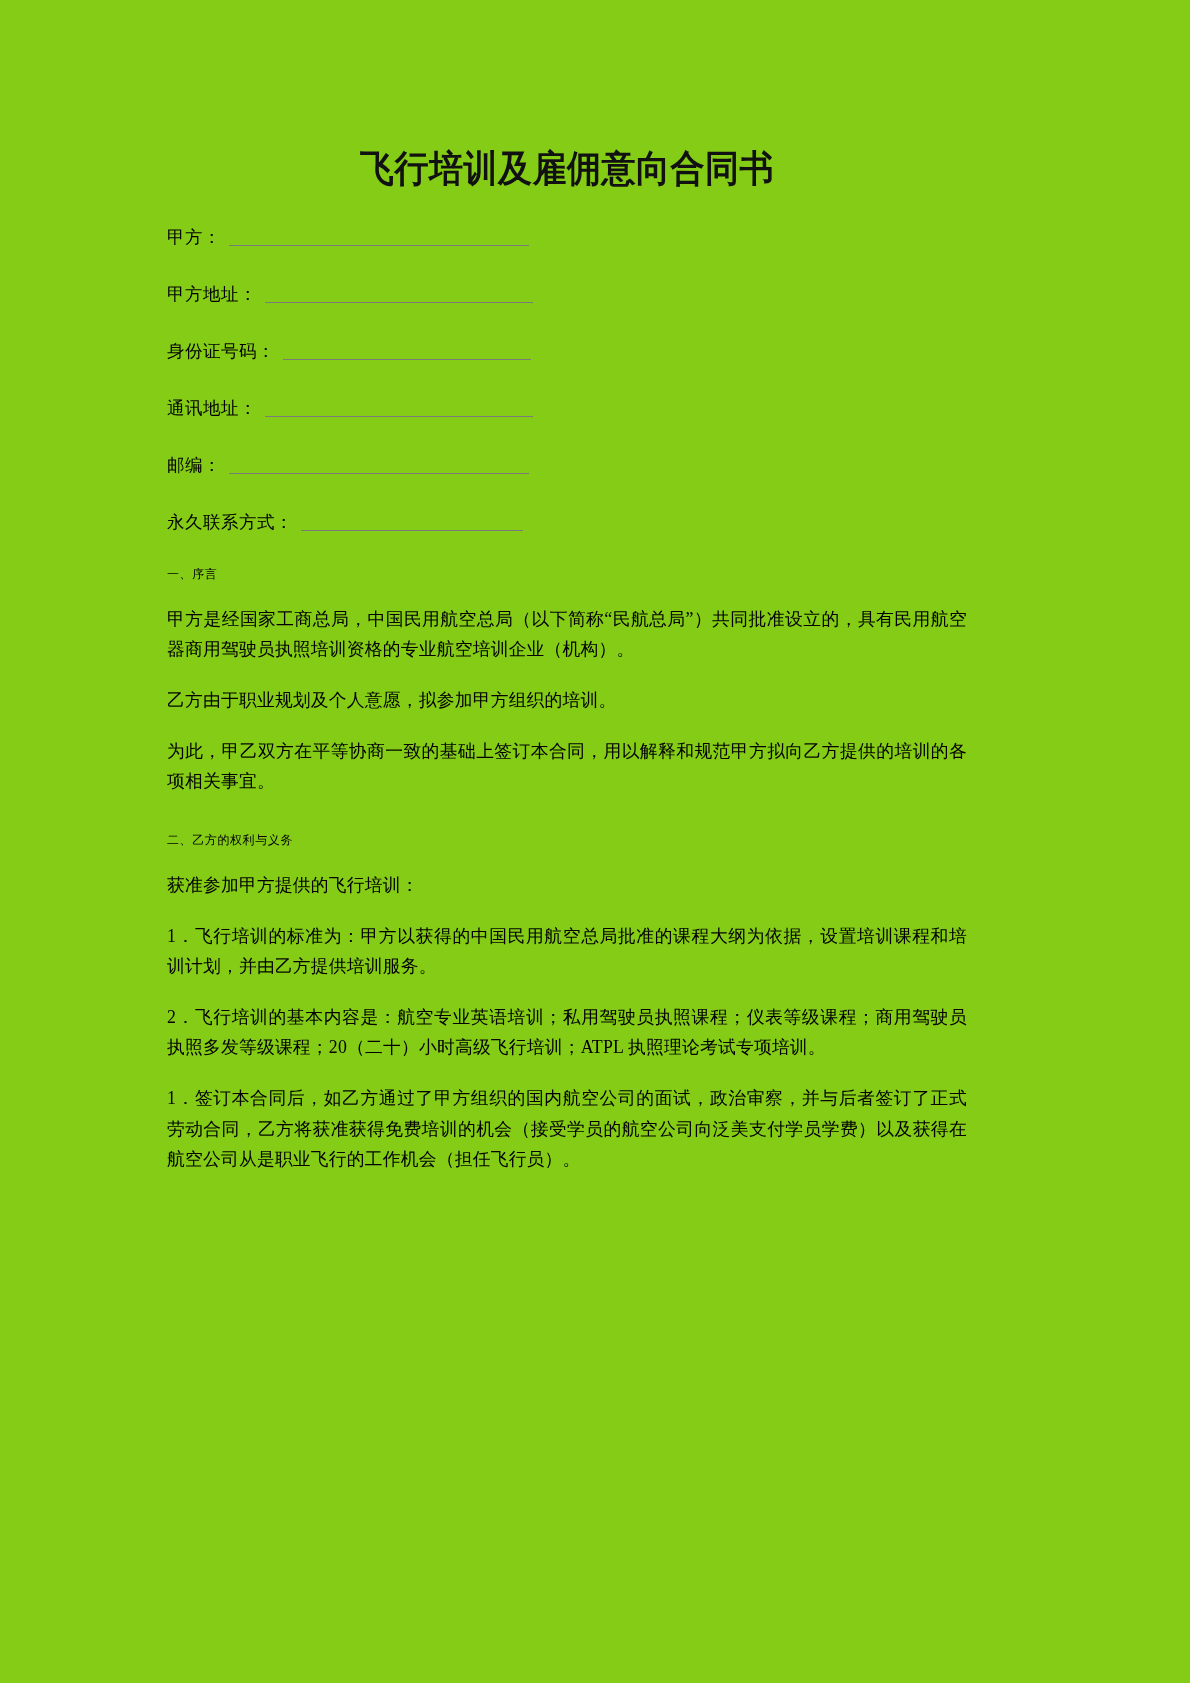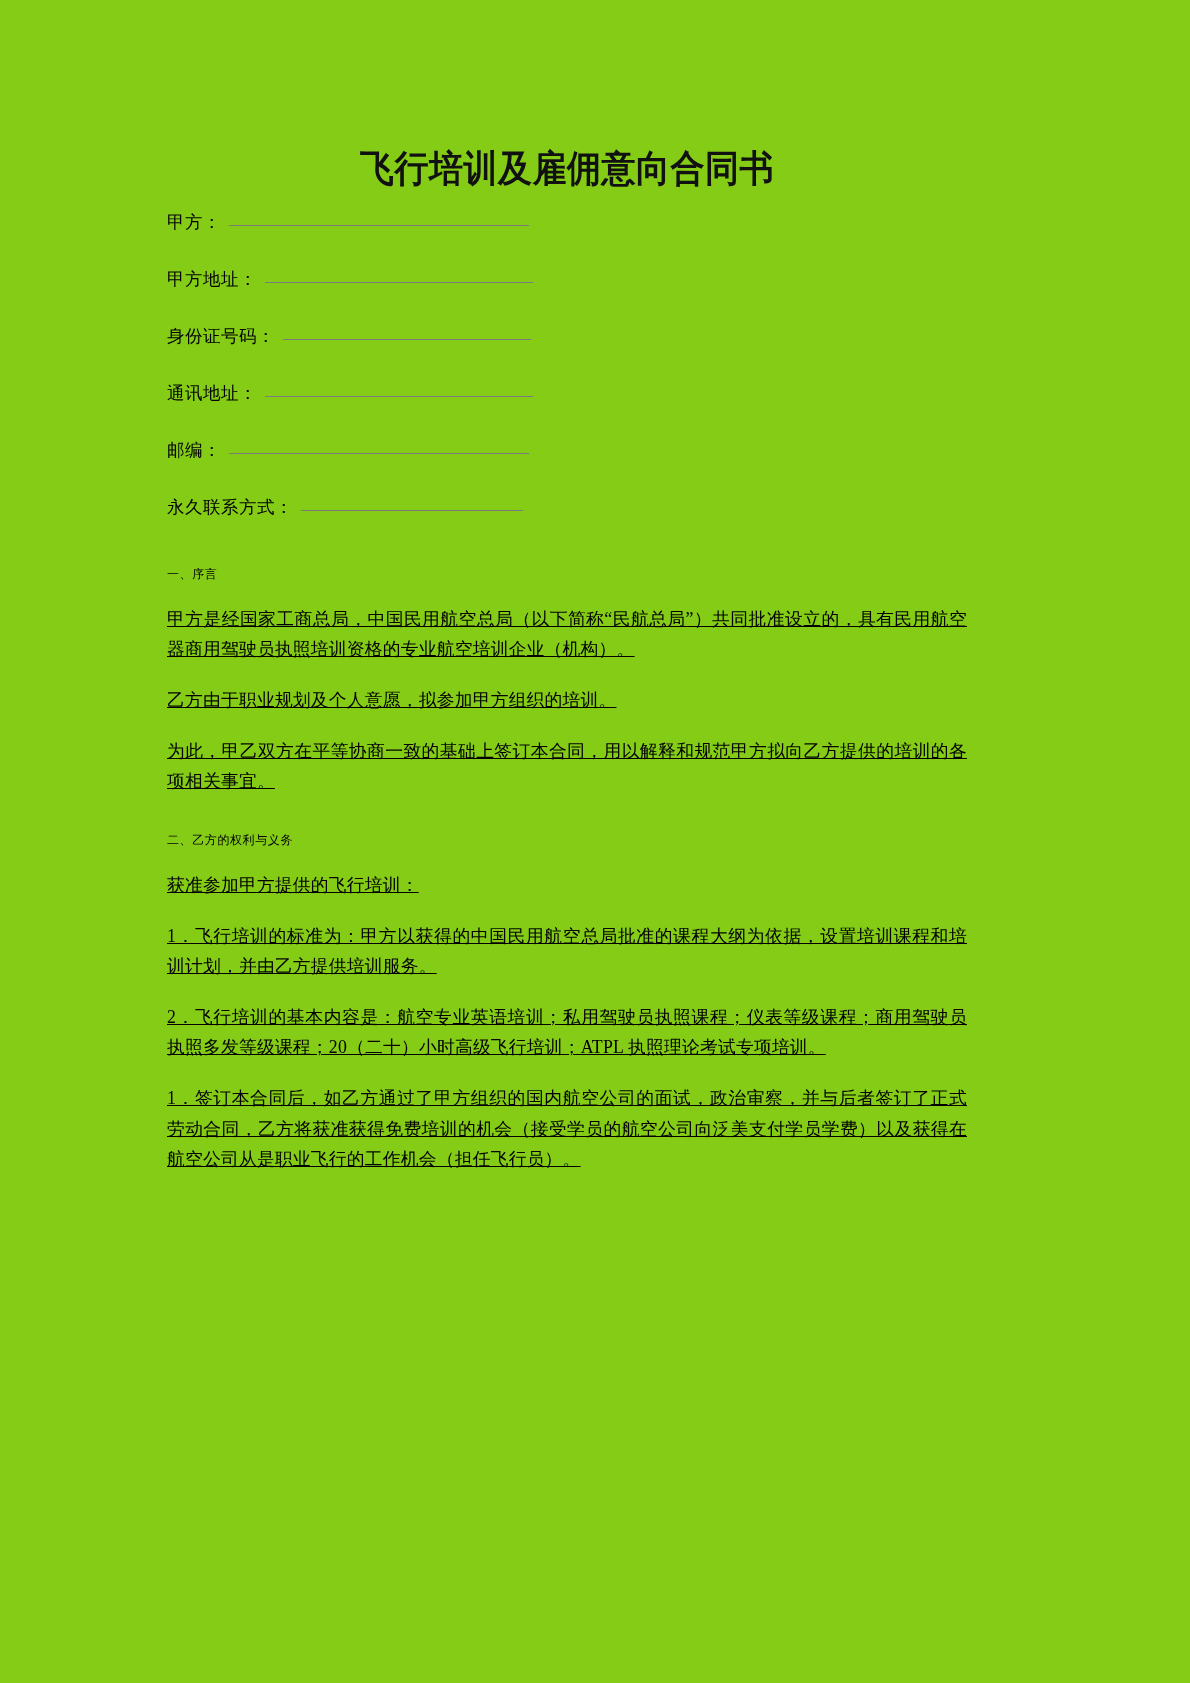--- a/index.html
+++ b/index.html
@@ -34,21 +34,21 @@
     padding-top: 148px;
     transform: scaleX(0.92);
     transform-origin: center center;
     color: #111111;
   }
   .fields {
     margin-top: 18px;
   }
   .field-row {
     display: flex;
-    align-items: flex-start;
+    align-items: center;
     font-size: 17.5px;
     line-height: 1.5;
     height: 57px;
     white-space: nowrap;
   }
   .field-label {
     flex: 0 0 auto;
     letter-spacing: 0.5px;
   }
   .field-rule {
@@ -67,21 +67,20 @@
     letter-spacing: 0.6px;
   }
   .para {
     font-size: 17.8px;
     line-height: 1.72;
     margin: 0;
     padding-bottom: 20px;
     text-align: justify;
     text-justify: inter-ideograph;
     letter-spacing: 0.2px;
-    text-decoration: underline;
   }
 </style>
 </head>
 <body>
 
 <div class="page">
   <div class="content">
 
     <h1 class="doc-title">飞行培训及雇佣意向合同书</h1>
 

